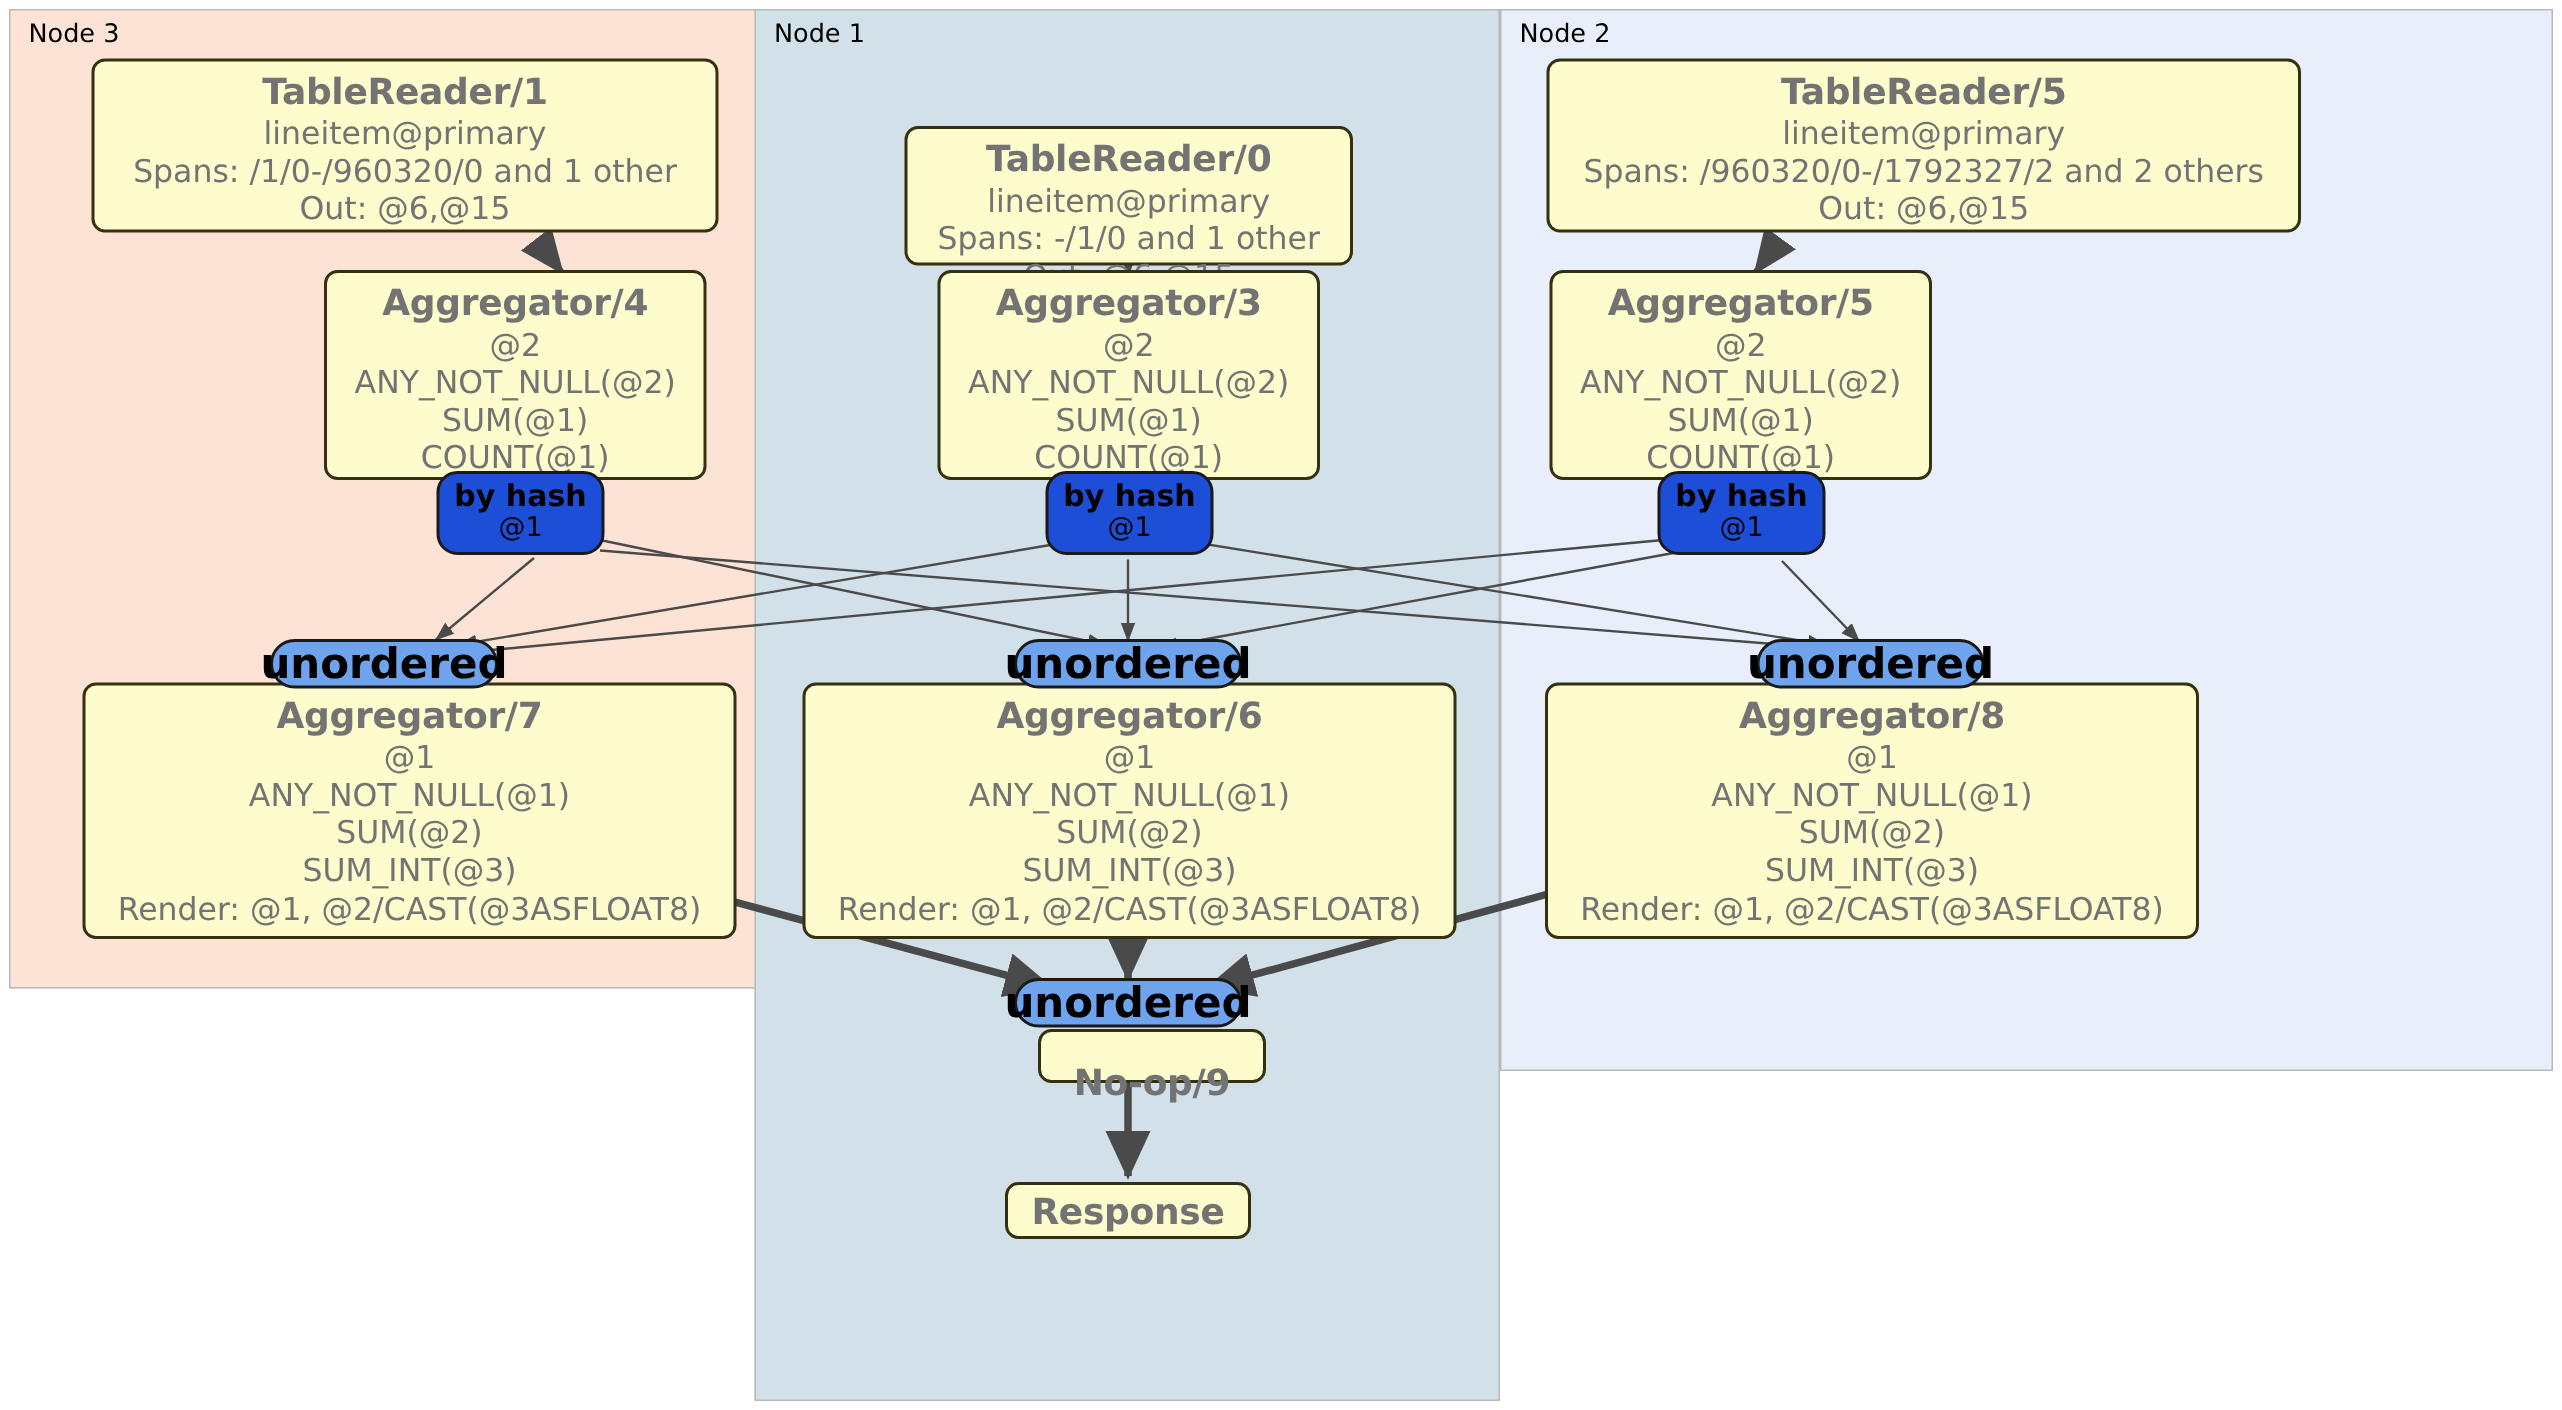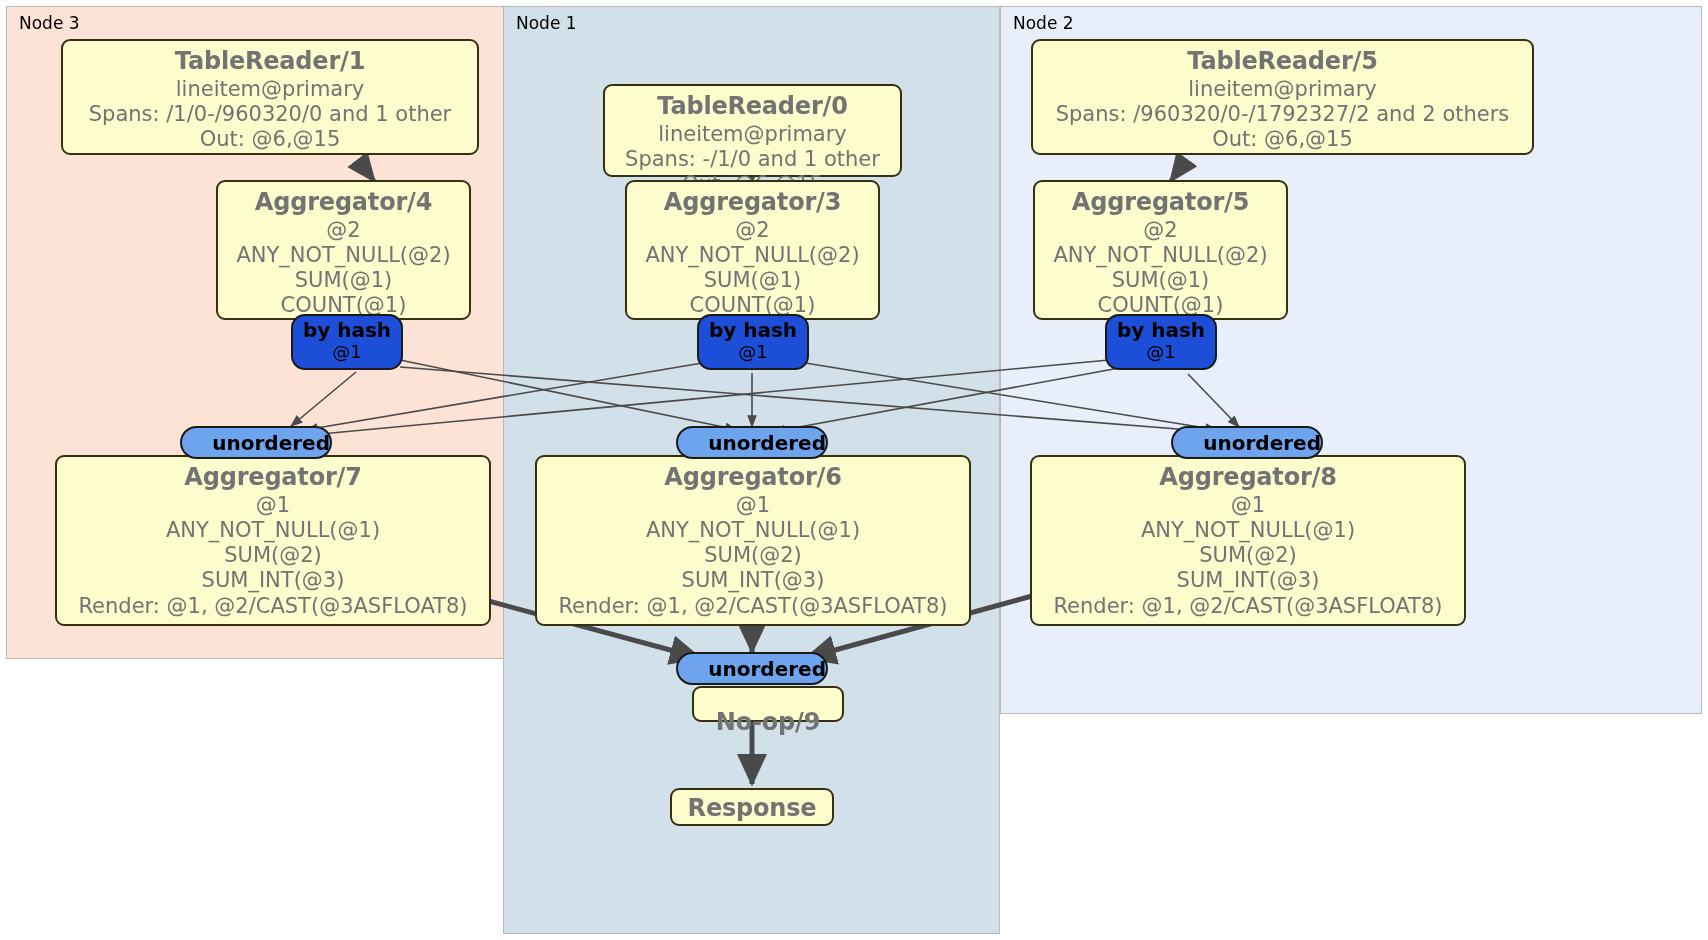--- a/index.html
+++ b/index.html
@@ -102,25 +102,25 @@
     font-size: 20px;
   }
   .badge-hash .bh-sub {
     display: block;
     font-size: 18px;
   }
   .badge-unordered {
     background: #6ea3ee;
     border-radius: 18px;
     font-weight: bold;
-    font-size: 20px;
+    font-size: 28px;
     line-height: 1.0;
     display: flex;
     align-items: center;
-    justify-content: flex-end;
+    justify-content: center;
   }
 </style>
 </head>
 <body>
 
 <div id="canvas">
 
   <div class="node-panel" id="node3-panel">
     <span class="node-label">Node 3</span>
   </div>

